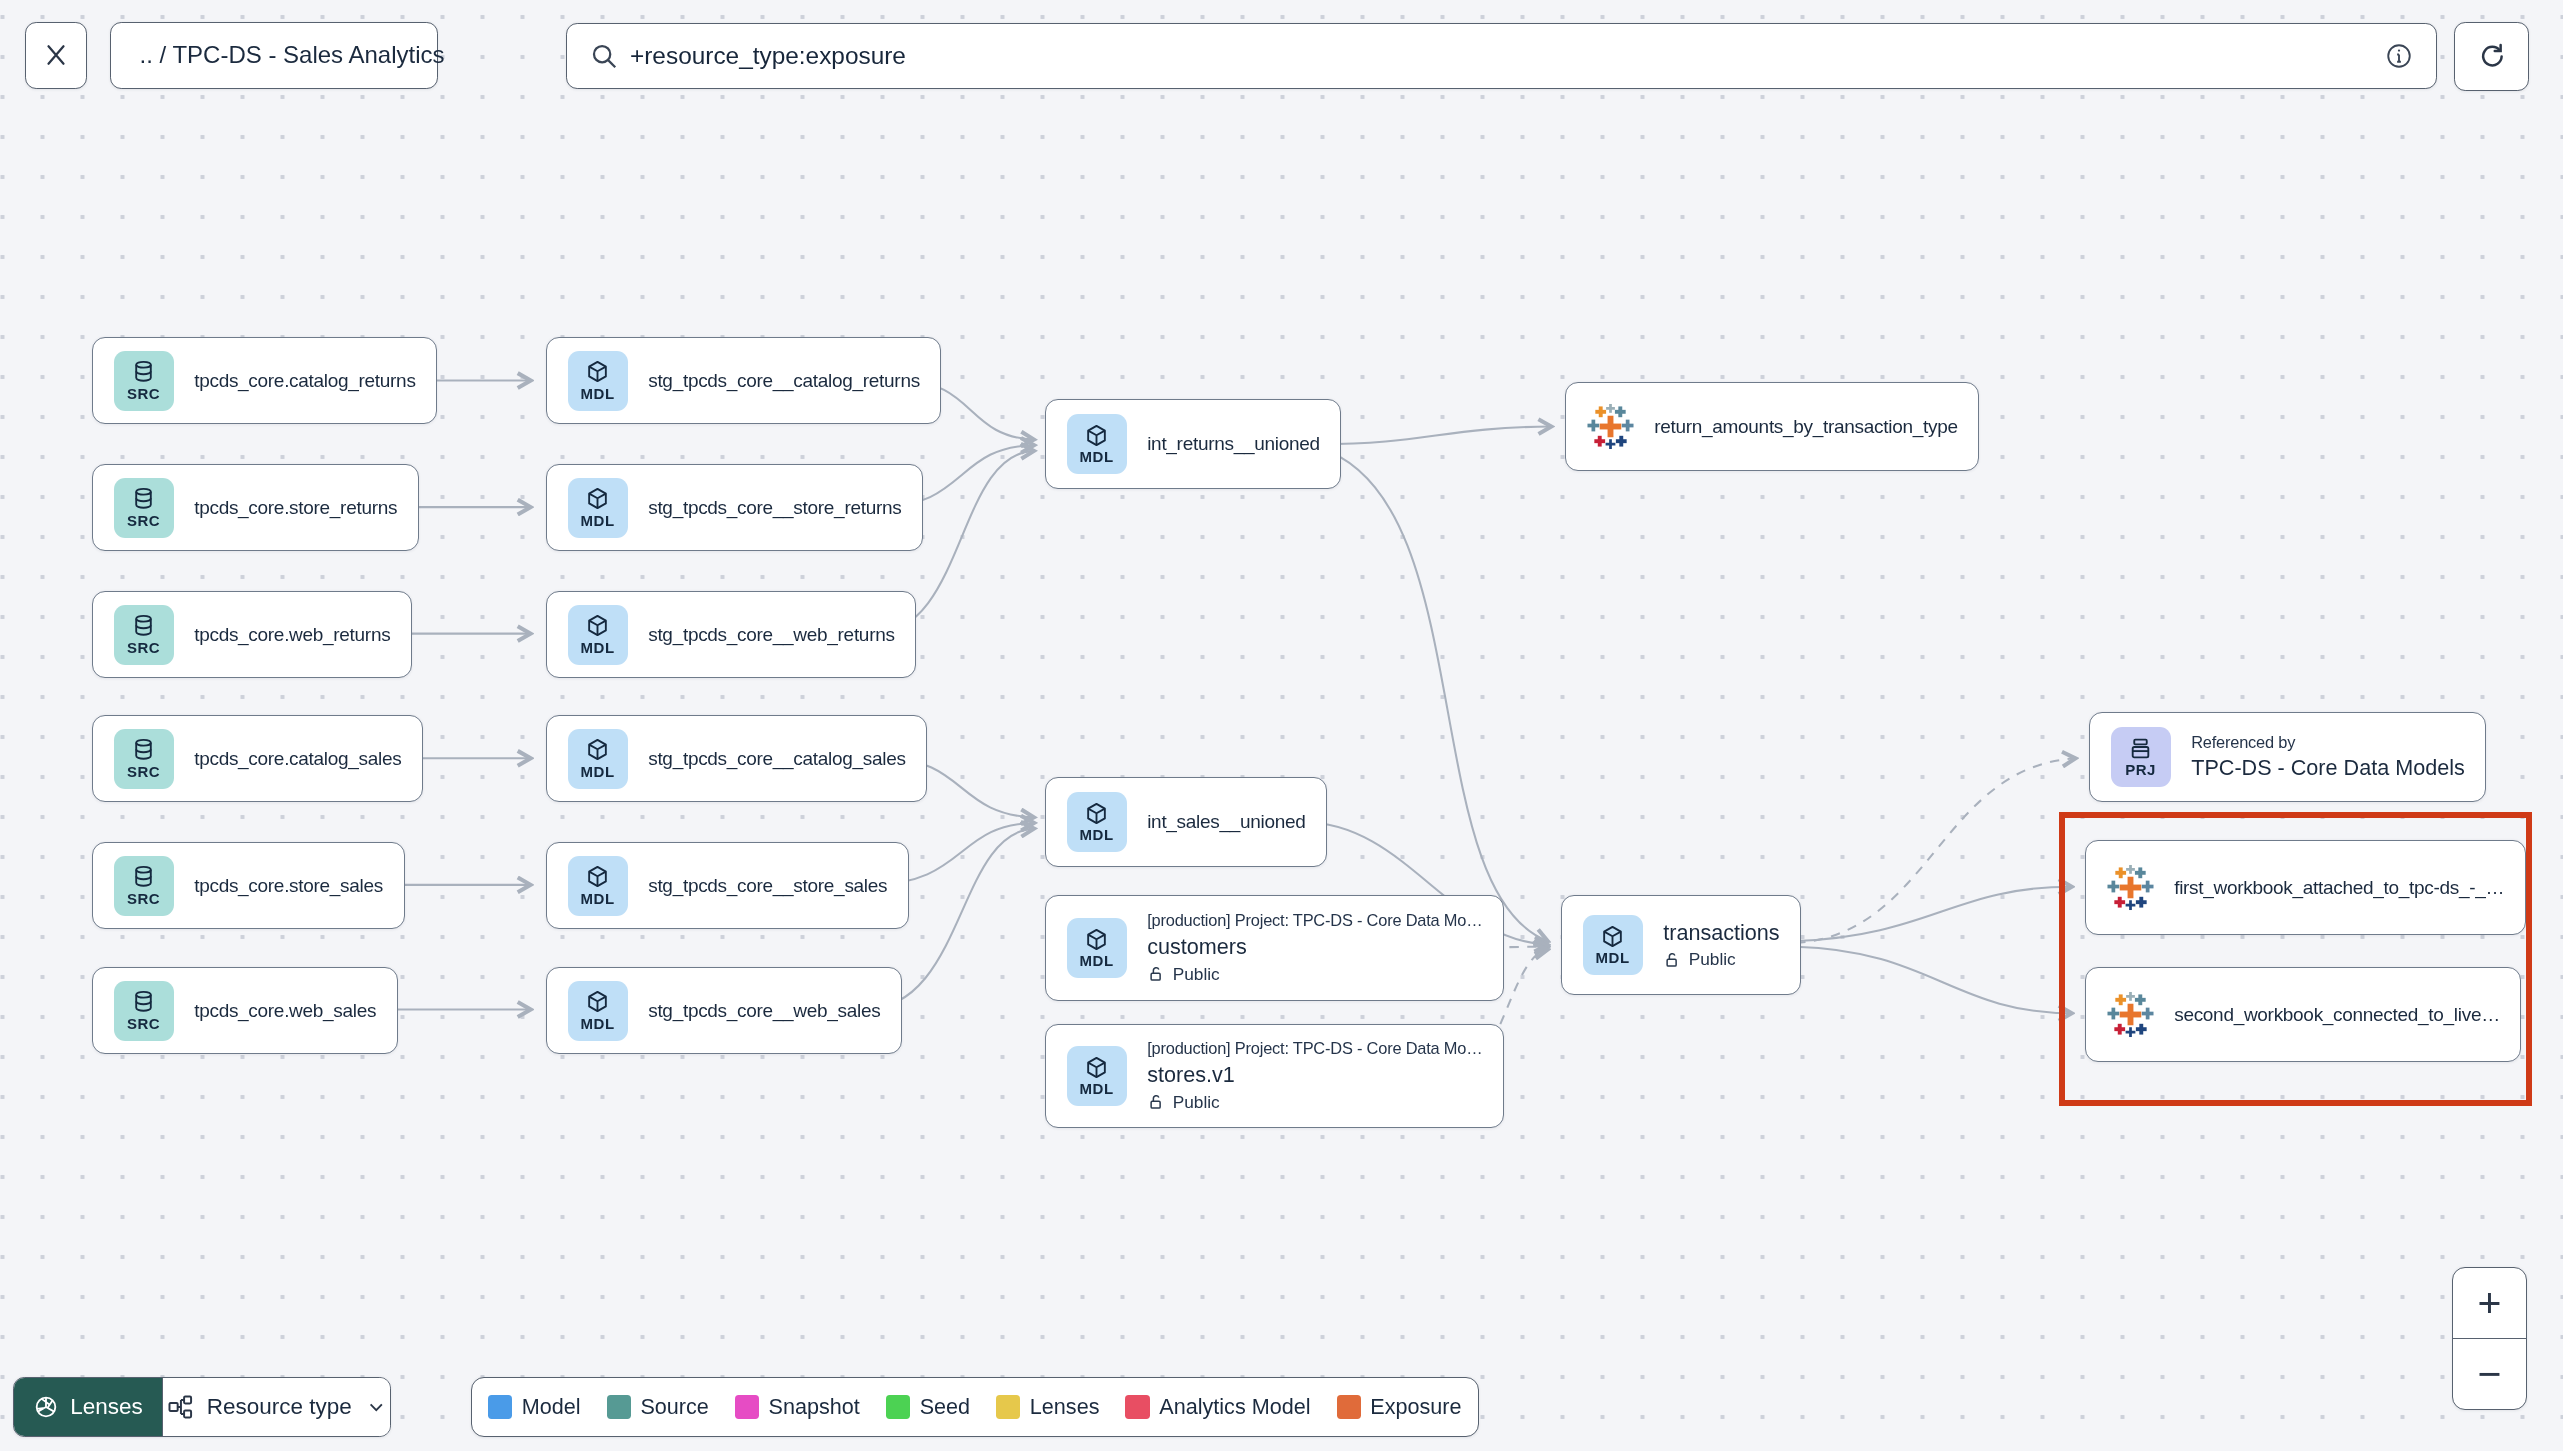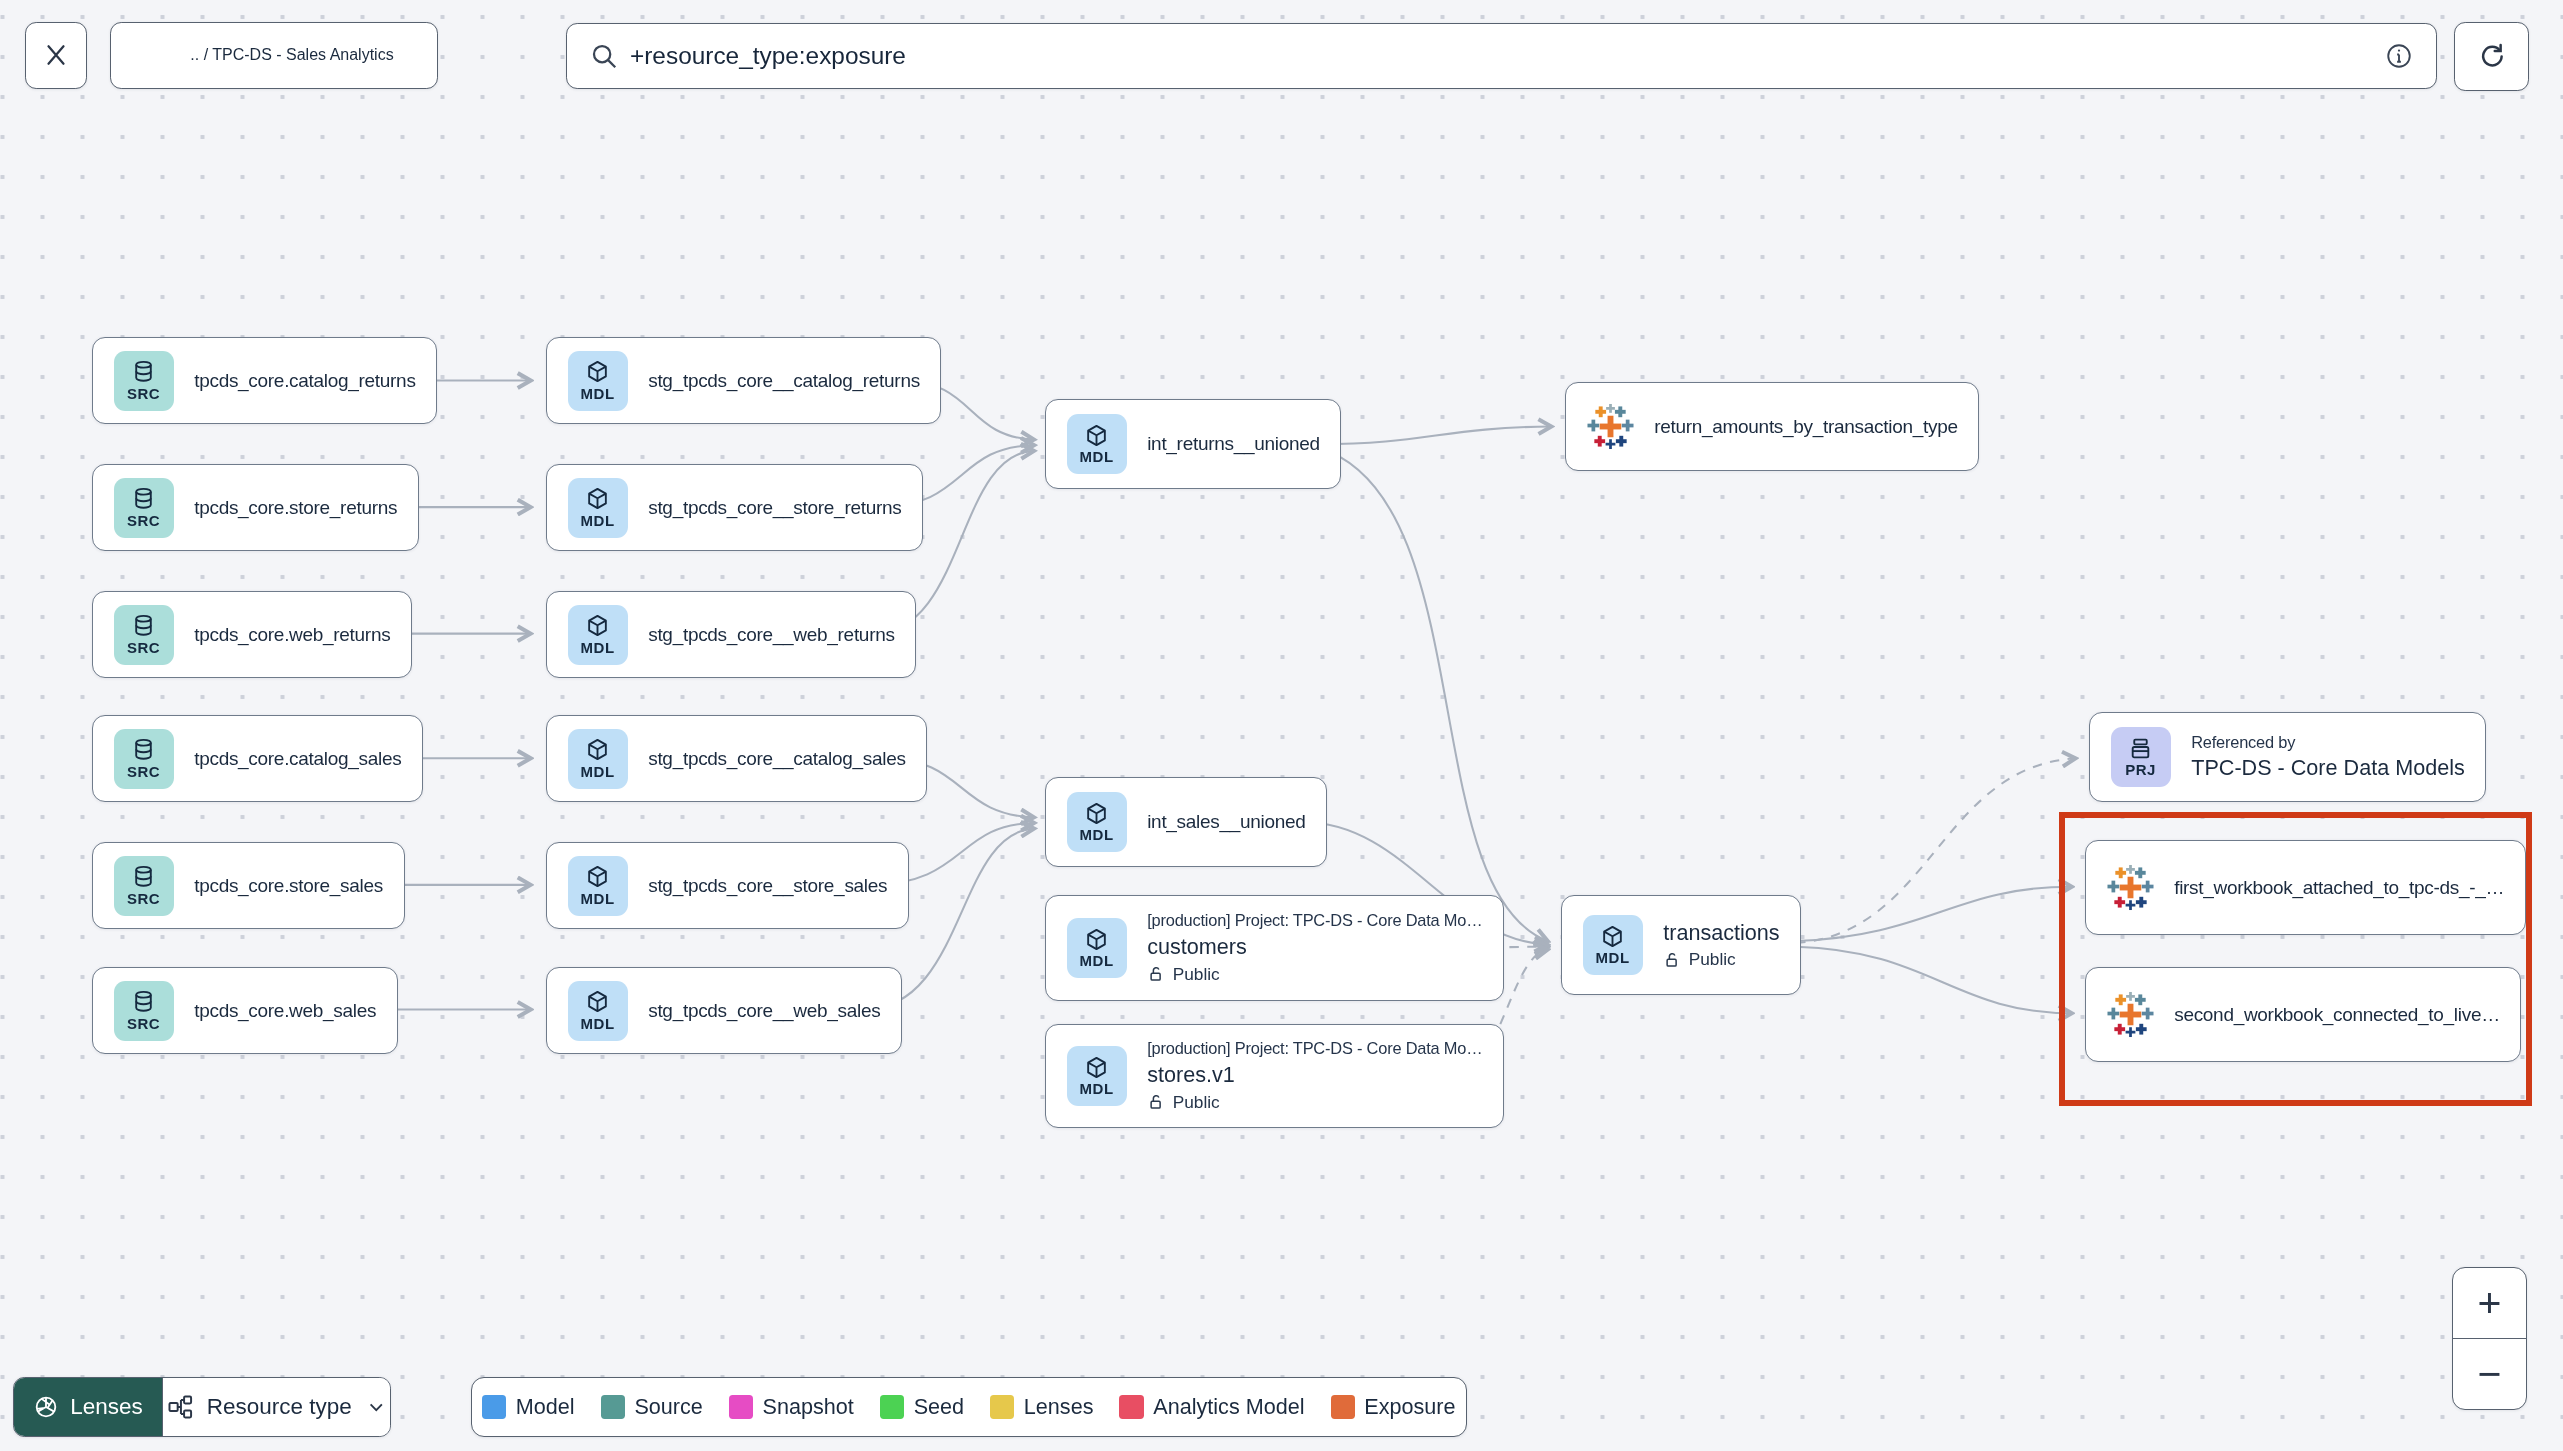--- a/index.html
+++ b/index.html
@@ -7,21 +7,21 @@
     width:2563px;height:1451px;position:relative;overflow:hidden;
     background-color:#f4f5f8;
     background-image:radial-gradient(circle,#cdd1da 2.1px,transparent 2.4px);
     background-size:40px 40px;background-position:22.5px 37px;
     font-family:"Liberation Sans",sans-serif;color:#1b2a3e;
   }
   
   .tbtn{position:absolute;background:#fff;border:1.9px solid #57616f;border-radius:11.2px;
     display:flex;align-items:center;justify-content:center;box-sizing:border-box;
     box-shadow:0 0.9px 2.8px rgba(25,35,55,.08);cursor:pointer;z-index:10;}
-  .crumb{font-size:16px;color:#1b2a3e;white-space:nowrap;margin-left:36px;}
+  .crumb{font-size:24px;color:#1b2a3e;white-space:nowrap;margin-left:36px;}
   .searchwrap{position:absolute;left:566px;top:23.4px;width:1871px;height:66px;background:#fff;
     border:1.9px solid #57616f;border-radius:11.2px;display:flex;align-items:center;box-sizing:border-box;
     padding:0 22px;gap:9px;z-index:10;box-shadow:0 0.9px 2.8px rgba(25,35,55,.08);}
   .searchwrap input{flex:1;border:none;outline:none;font-size:24.4px;color:#17263a;
     font-family:"Liberation Sans",sans-serif;background:transparent;}
   .icon24{width:30px;height:30px;flex:0 0 auto;}
   
   #edges{position:absolute;left:0;top:0;width:2563px;height:1451px;z-index:0;pointer-events:none;}
   #edges path{fill:none;stroke:#a9b1bd;stroke-width:2.2px;}
   #edges path.dash{stroke-dasharray:10 9;}
@@ -44,21 +44,21 @@
   
   .seg{position:absolute;left:13px;top:1377px;height:60px;display:flex;z-index:10;
     border:1.9px solid #57616f;border-radius:11.2px;overflow:hidden;box-sizing:border-box;
     box-shadow:0 0.9px 2.8px rgba(25,35,55,.08);}
   .seg-lenses{display:flex;align-items:center;gap:11.2px;padding:0 19px;color:#fff;
     font-size:22.5px;cursor:pointer;}
   .seg-res{display:flex;align-items:center;gap:13px;padding:0 3px;background:#fff;
     font-size:22.5px;color:#1b2a3e;cursor:pointer;border-left:1.9px solid #57616f;}
   .legend{position:absolute;left:471px;top:1377px;height:60px;background:#fff;z-index:10;
     border:1.9px solid #57616f;border-radius:13px;display:flex;align-items:center;gap:26px;
-    padding:0 10px;box-sizing:border-box;box-shadow:0 0.9px 2.8px rgba(25,35,55,.08);}
+    padding:0 16px;box-sizing:border-box;box-shadow:0 0.9px 2.8px rgba(25,35,55,.08);}
   .litem{display:flex;align-items:center;gap:9.4px;font-size:21.6px;color:#1b2a3e;}
   .swatch{width:24.4px;height:24.4px;border-radius:3.7px;flex:0 0 auto;}
   .zoomctl{position:absolute;left:2452px;top:1267px;width:75px;height:143px;background:#fff;z-index:10;
     border:1.9px solid #57616f;border-radius:13px;box-sizing:border-box;display:flex;flex-direction:column;
     box-shadow:0 0.9px 2.8px rgba(25,35,55,.08);}
   .zbtn{flex:1;display:flex;align-items:center;justify-content:center;font-size:41px;color:#2b3647;cursor:pointer;}
   .zbtn:first-child{border-bottom:1.9px solid #57616f;}
 </style>
 </head>
 <body>

